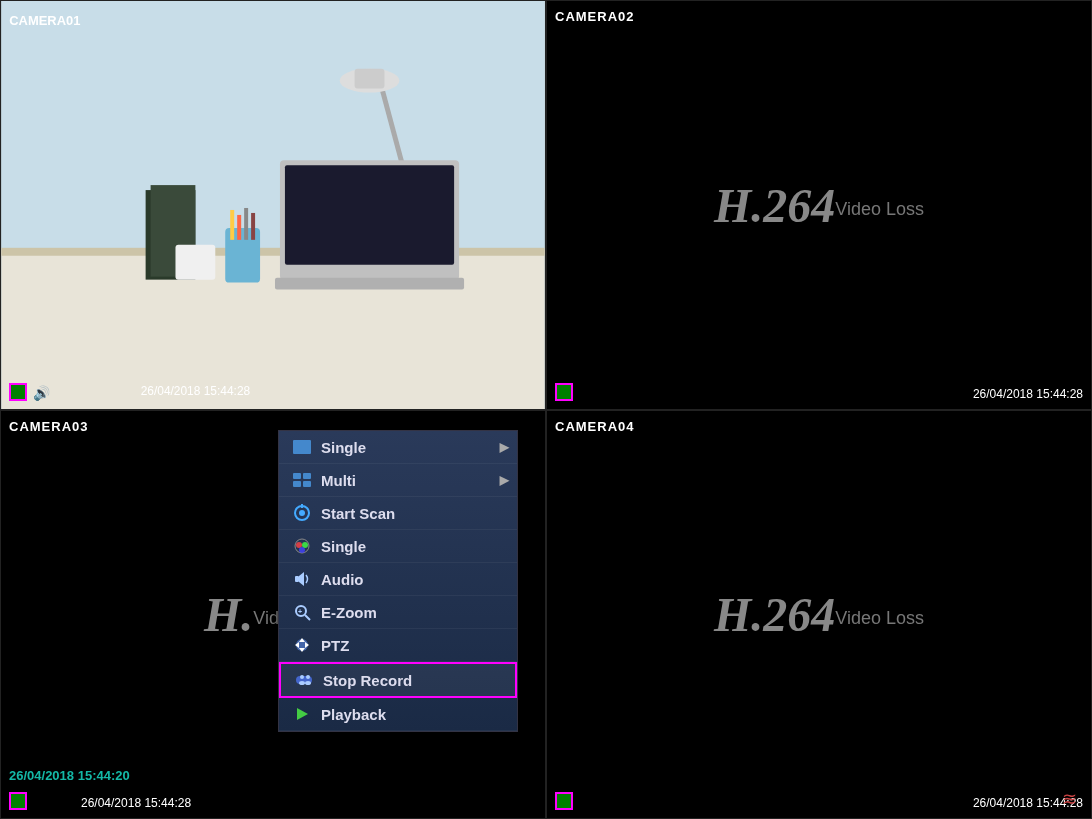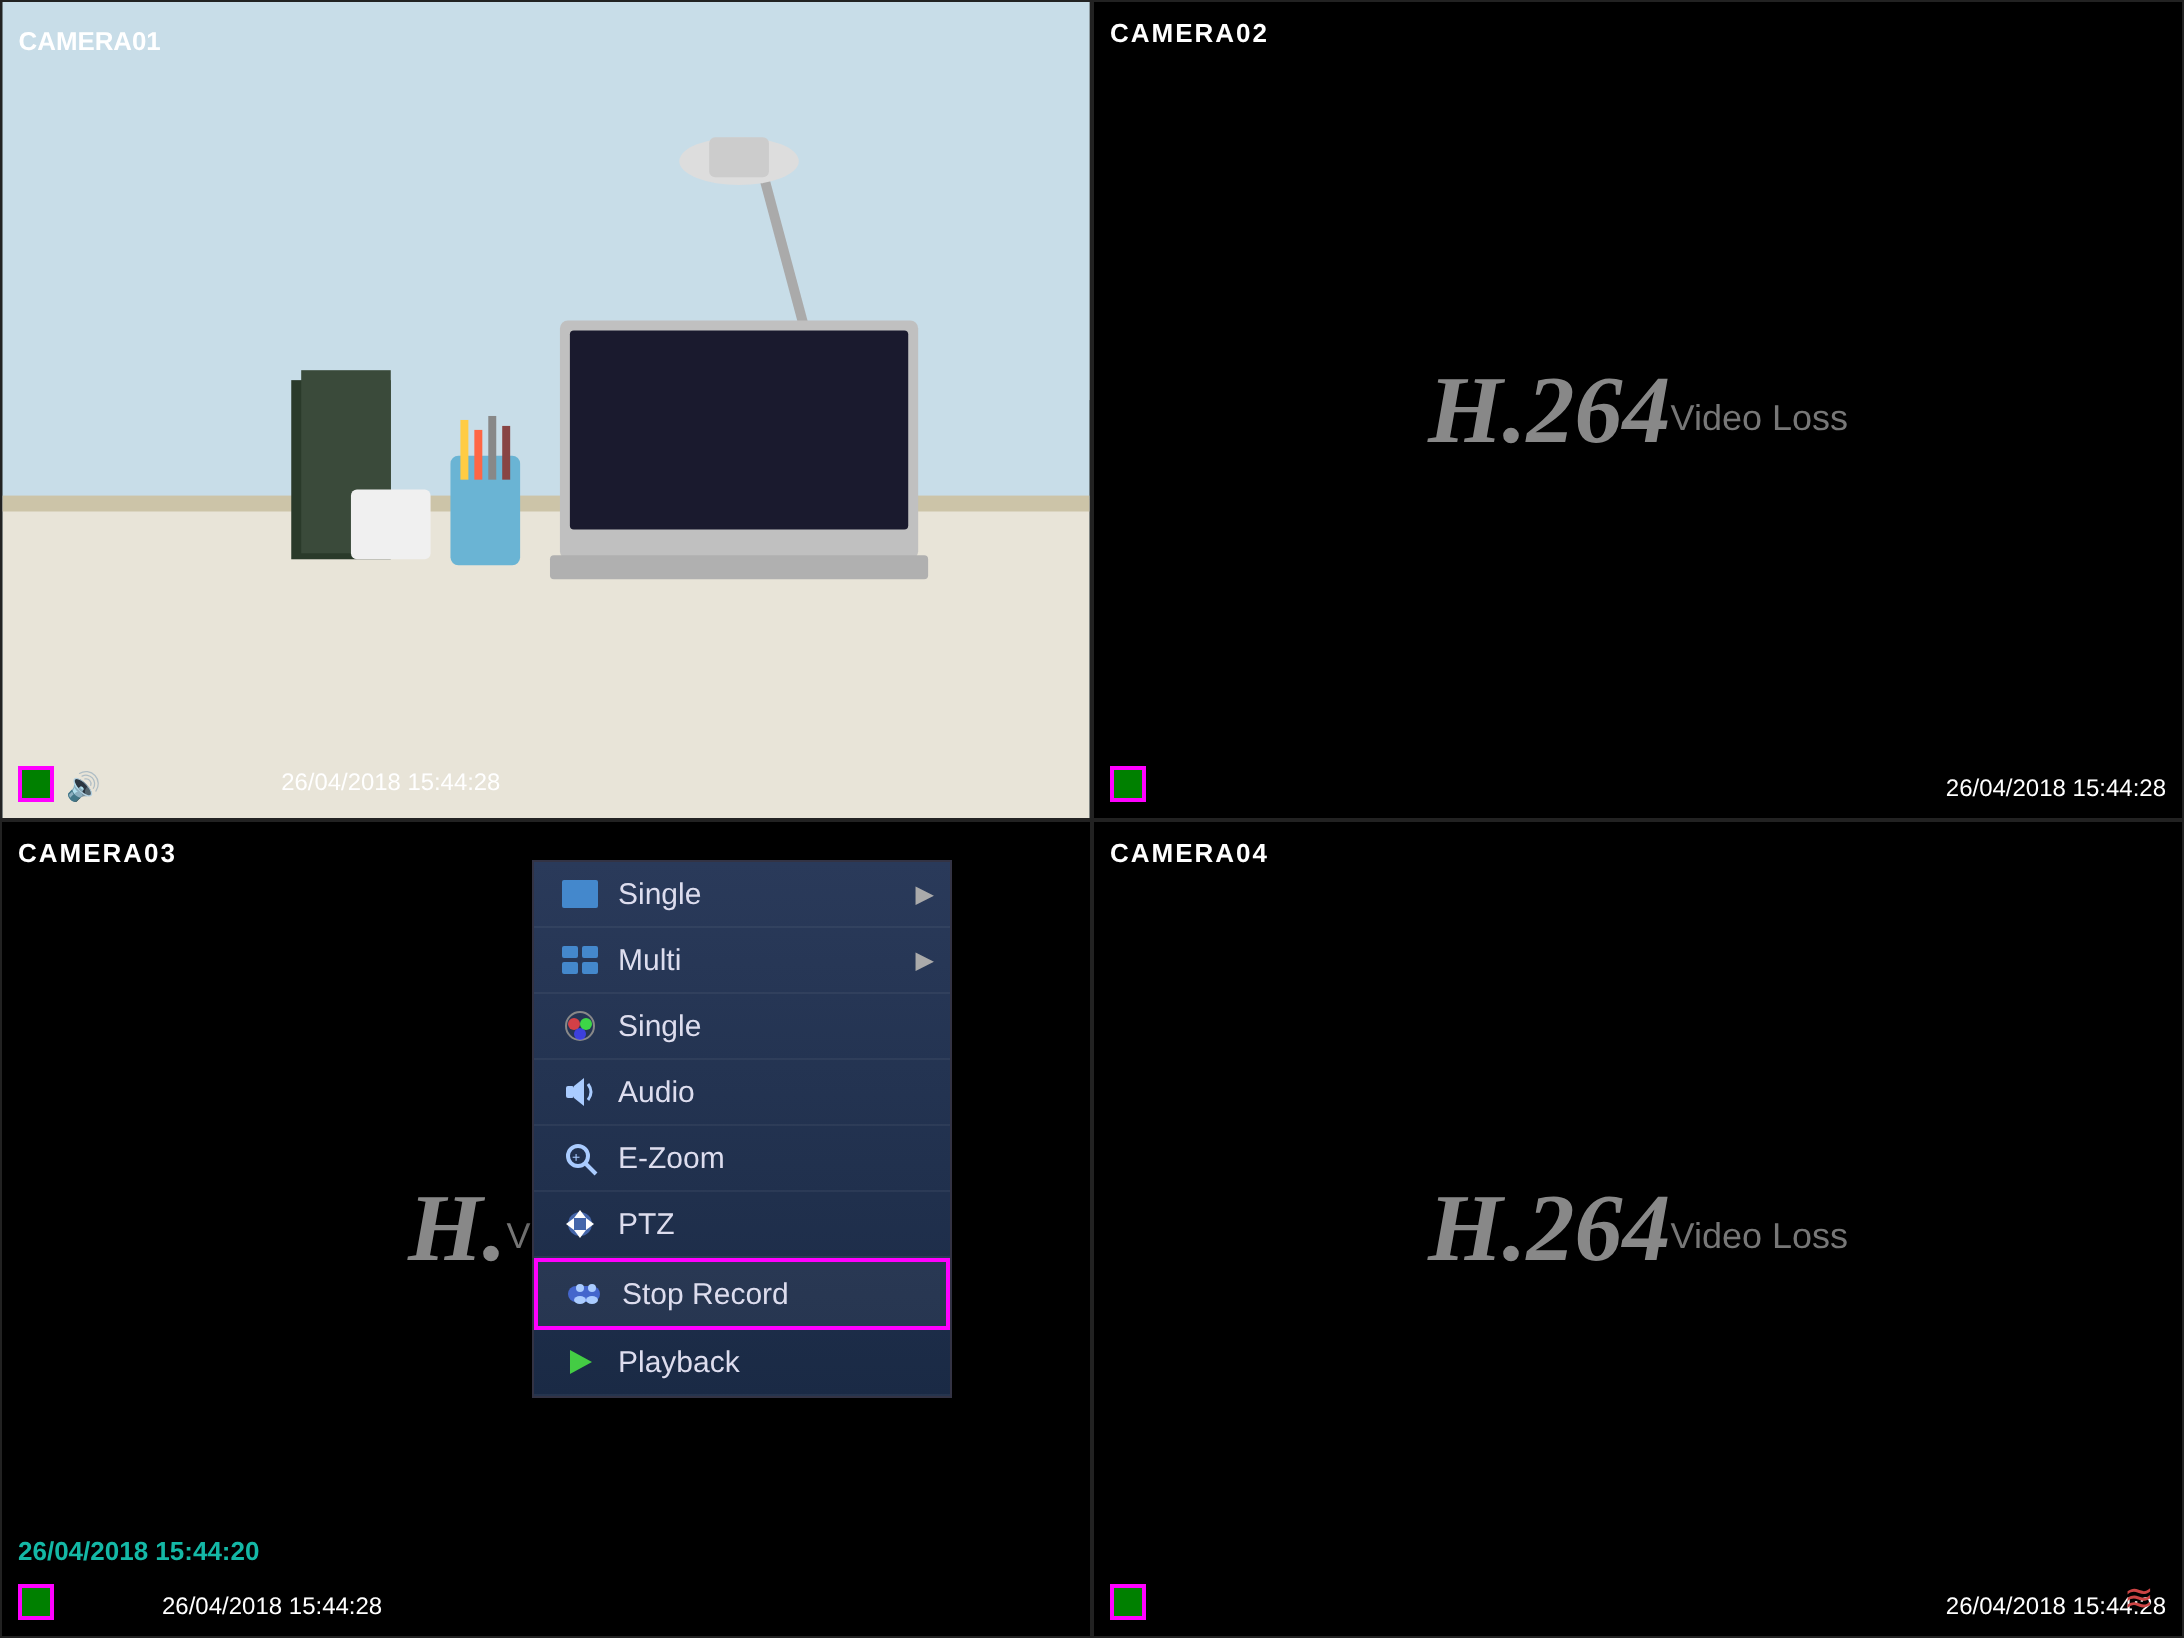--- a/index.html
+++ b/index.html
@@ -87,26 +87,27 @@
     .video-loss-text {
       font-size: 18px;
       color: #777;
       margin-top: 8px;
     }
 
     
     .context-menu {
       position: absolute;
       top: 430px;
-      left: 266px;
+      left: 278px;
       background: linear-gradient(180deg, #2a3a5a 0%, #1a2a45 100%);
       border: 1px solid #334;
       z-index: 100;
-      width: 210px;
+      width: 240px;
       box-shadow: 3px 3px 10px rgba(0,0,0,0.8);
+      font-weight: bold;
     }
 
     .menu-item {
       display: flex;
       align-items: center;
       padding: 7px 12px;
       color: #dde;
       font-size: 15px;
       cursor: pointer;
       position: relative;
@@ -248,20 +249,30 @@
         <rect x="0" y="0" width="8" height="6" fill="#4488cc" rx="1"></rect>
         <rect x="10" y="0" width="8" height="6" fill="#4488cc" rx="1"></rect>
         <rect x="0" y="8" width="8" height="6" fill="#4488cc" rx="1"></rect>
         <rect x="10" y="8" width="8" height="6" fill="#4488cc" rx="1"></rect>
       </svg>
     </div>
     <span>Multi</span>
     <span class="menu-arrow">▶</span>
   </div>
 
+  <div class="menu-item">
+    <div class="menu-icon">
+      <svg width="18" height="18" viewBox="0 0 18 18">
+        <circle cx="9" cy="9" r="7" fill="none" stroke="#44aaff" stroke-width="2"></circle>
+        <circle cx="9" cy="9" r="3" fill="#44aaff"></circle>
+        <line x1="9" y1="0" x2="9" y2="4" stroke="#44aaff" stroke-width="2"></line>
+      </svg>
+    </div>
+    <span>Start Scan</span>
+  </div>
 
   <div class="menu-item">
     <div class="menu-icon">
       <svg width="18" height="18" viewBox="0 0 18 18">
         <circle cx="9" cy="9" r="7" fill="none" stroke="#888" stroke-width="1"></circle>
         <circle cx="6" cy="8" r="3" fill="#ff4444" opacity="0.8"></circle>
         <circle cx="12" cy="8" r="3" fill="#44ff44" opacity="0.8"></circle>
         <circle cx="9" cy="13" r="3" fill="#4444ff" opacity="0.8"></circle>
       </svg>
     </div>

